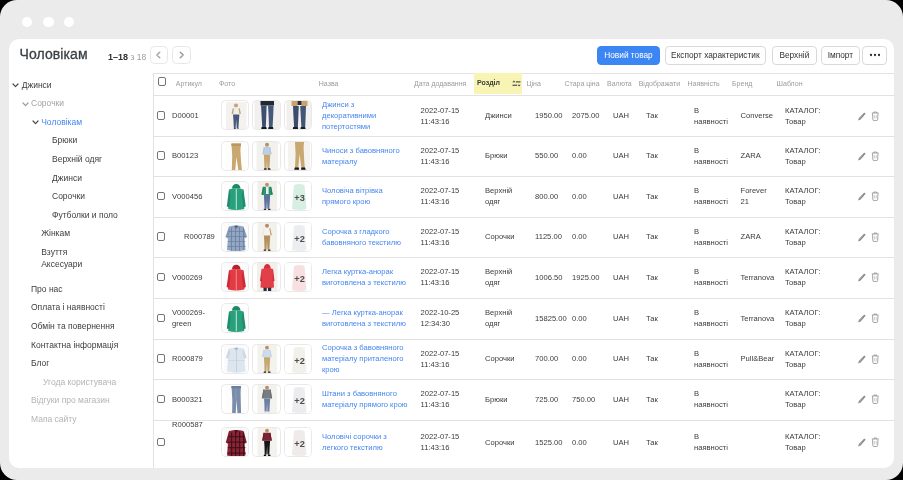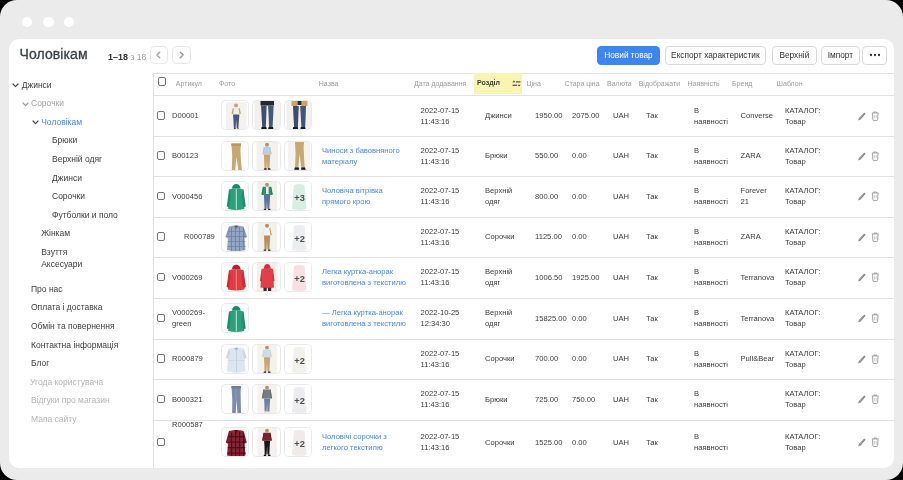--- a/index.html
+++ b/index.html
@@ -77,25 +77,25 @@
 <div class="abs side" style="left:32.2px;top:77.9px;color:#4486f0">Чоловікам</div>
 <div class="abs side" style="left:43.0px;top:96.4px;color:#3d3d3d">Брюки</div>
 <div class="abs side" style="left:43.0px;top:115.0px;color:#3d3d3d">Верхній одяг</div>
 <div class="abs side" style="left:43.0px;top:133.5px;color:#3d3d3d">Джинси</div>
 <div class="abs side" style="left:43.0px;top:152.1px;color:#3d3d3d">Сорочки</div>
 <div class="abs side" style="left:43.0px;top:170.7px;color:#3d3d3d">Футболки и поло</div>
 <div class="abs side" style="left:32.2px;top:189.2px;color:#3d3d3d">Жінкам</div>
 <div class="abs side" style="left:32.2px;top:207.8px;color:#3d3d3d">Взуття</div>
 <div class="abs side" style="left:32.2px;top:220px;color:#3d3d3d">Аксесуари</div>
 <div class="abs side" style="left:22.0px;top:244.9px;color:#3d3d3d">Про нас</div>
-<div class="abs side" style="left:22.0px;top:263.4px;color:#3d3d3d">Оплата і доставка</div>
+<div class="abs side" style="left:22.0px;top:263.4px;color:#3d3d3d">Оплата і наявності</div>
 <div class="abs side" style="left:22.0px;top:282.0px;color:#3d3d3d">Обмін та повернення</div>
 <div class="abs side" style="left:22.0px;top:300.5px;color:#3d3d3d">Контактна інформація</div>
 <div class="abs side" style="left:22.0px;top:319.1px;color:#3d3d3d">Блог</div>
-<div class="abs side" style="left:21px;top:337.6px;color:#b4b4b4">Угода користувача</div>
+<div class="abs side" style="left:34px;top:337.6px;color:#b4b4b4">Угода користувача</div>
 <div class="abs side" style="left:22.0px;top:356.2px;color:#b4b4b4">Відгуки про магазин</div>
 <div class="abs side" style="left:22.0px;top:374.7px;color:#b4b4b4">Мапа сайту</div>
 <div class="abs vline"></div>
 <div class="abs hline" style="left:144px;top:33.5px;width:741px"></div>
 <div class="abs hline" style="left:144px;top:56.2px;width:741px"></div>
 <div class="abs hline" style="left:145px;top:96.6px;width:740px"></div>
 <div class="abs hline" style="left:145px;top:137.1px;width:740px"></div>
 <div class="abs hline" style="left:145px;top:177.6px;width:740px"></div>
 <div class="abs hline" style="left:145px;top:218.2px;width:740px"></div>
 <div class="abs hline" style="left:145px;top:258.9px;width:740px"></div>
@@ -153,20 +153,21 @@
         <rect x="1.5" y="0" width="25.5" height="30" fill="#f1f0ee"></rect>
         <path d="M6.5 0 h6 v5 h-6z" fill="#c9a36b"></path>
         <path d="M16.5 0 h6 v5 h-6z" fill="#c9a36b"></path>
         <path d="M12.5 0 h4 v4 h-4z" fill="#252a33"></path>
         <path d="M8 5 h5.8 l-.4 9.5 -.5 11.5 h-3.8 l-.7-11.5z" fill="#3c4d6c"></path>
         <path d="M15.2 5 h5.8 l-.3 9.5 -.5 11.5 h-3.8 l-.7-11.5z" fill="#435577"></path>
         <path d="M8.2 26 h4.6 l.4 2 h-5.4z" fill="#171c24"></path>
         <path d="M15.8 26 h4.2 l.6 2 h-5.2z" fill="#171c24"></path>
       </svg>
     </div>
+<div class="abs link" style="left:313px;top:60.0px">Джинси з<br>декоративними<br>потертостями</div>
 <div class="abs cell" style="left:411.5px;top:65.5px">2022-07-15<br>11:43:16</div>
 <div class="abs cell" style="left:476px;top:71.0px">Джинси</div>
 <div class="abs cell" style="left:526px;top:71.0px">1950.00</div>
 <div class="abs cell" style="left:563px;top:71.0px">2075.00</div>
 <div class="abs cell" style="left:604px;top:71.0px">UAH</div>
 <div class="abs cell" style="left:637px;top:71.0px">Так</div>
 <div class="abs cell" style="left:685px;top:65.5px">В<br>наявності</div>
 <div class="abs cell" style="left:731.5px;top:71.0px">Converse</div>
 <div class="abs cell" style="left:776px;top:65.5px">КАТАЛОГ:<br>Товар</div>
 <div class="abs" style="left:848px;top:71.5px">
@@ -314,20 +315,21 @@
         <path d="M15.2 26.4 h2.1 l.4 1.4 h-2.8z" fill="#20160e"></path>
       </svg>
     </div>
 <div class="abs th" style="left:274.5px;top:182.7px">
       <svg width="28.5" height="30" viewBox="0 0 28.5 30">
         <rect x="0" y="0" width="28.5" height="30" fill="#ffffff"></rect>
         <path d="M9 3 Q14.2 1 19.5 3 L21.5 27 Q14.2 29 7 27 Z" fill="#ebedf0"></path>
         <text x="14.6" y="19" font-family="Liberation Sans,sans-serif" font-size="9.2" font-weight="700" fill="#4d4d4d" text-anchor="middle">+2</text>
       </svg>
     </div>
+<div class="abs link" style="left:313px;top:186.8px">Сорочка з гладкого<br>бавовняного текстилю</div>
 <div class="abs cell" style="left:411.5px;top:186.8px">2022-07-15<br>11:43:16</div>
 <div class="abs cell" style="left:476px;top:192.3px">Сорочки</div>
 <div class="abs cell" style="left:526px;top:192.3px">1125.00</div>
 <div class="abs cell" style="left:563px;top:192.3px">0.00</div>
 <div class="abs cell" style="left:604px;top:192.3px">UAH</div>
 <div class="abs cell" style="left:637px;top:192.3px">Так</div>
 <div class="abs cell" style="left:685px;top:186.8px">В<br>наявності</div>
 <div class="abs cell" style="left:731.5px;top:192.3px">ZARA</div>
 <div class="abs cell" style="left:776px;top:186.8px">КАТАЛОГ:<br>Товар</div>
 <div class="abs" style="left:848px;top:192.8px">
@@ -456,20 +458,21 @@
         <path d="M15.2 26.4 h2.1 l.4 1.4 h-2.8z" fill="#141414"></path>
       </svg>
     </div>
 <div class="abs th" style="left:274.5px;top:304.8px">
       <svg width="28.5" height="30" viewBox="0 0 28.5 30">
         <rect x="0" y="0" width="28.5" height="30" fill="#ffffff"></rect>
         <path d="M9 3 Q14.2 1 19.5 3 L21.5 27 Q14.2 29 7 27 Z" fill="#f1f0ea"></path>
         <text x="14.6" y="19" font-family="Liberation Sans,sans-serif" font-size="9.2" font-weight="700" fill="#4d4d4d" text-anchor="middle">+2</text>
       </svg>
     </div>
+<div class="abs link" style="left:313px;top:303.4px">Сорочка з бавовняного<br>матеріалу приталеного<br>крою</div>
 <div class="abs cell" style="left:411.5px;top:308.9px">2022-07-15<br>11:43:16</div>
 <div class="abs cell" style="left:476px;top:314.4px">Сорочки</div>
 <div class="abs cell" style="left:526px;top:314.4px">700.00</div>
 <div class="abs cell" style="left:563px;top:314.4px">0.00</div>
 <div class="abs cell" style="left:604px;top:314.4px">UAH</div>
 <div class="abs cell" style="left:637px;top:314.4px">Так</div>
 <div class="abs cell" style="left:685px;top:308.9px">В<br>наявності</div>
 <div class="abs cell" style="left:731.5px;top:314.4px">Pull&amp;Bear</div>
 <div class="abs cell" style="left:776px;top:308.9px">КАТАЛОГ:<br>Товар</div>
 <div class="abs" style="left:848px;top:314.9px">
@@ -507,20 +510,21 @@
         <path d="M15.2 26.6 h2.1 l.4 1.3 h-2.8z" fill="#e8e6e2"></path>
       </svg>
     </div>
 <div class="abs th" style="left:274.5px;top:344.9px">
       <svg width="28.5" height="30" viewBox="0 0 28.5 30">
         <rect x="0" y="0" width="28.5" height="30" fill="#ffffff"></rect>
         <path d="M9 3 Q14.2 1 19.5 3 L21.5 27 Q14.2 29 7 27 Z" fill="#ececef"></path>
         <text x="14.6" y="19" font-family="Liberation Sans,sans-serif" font-size="9.2" font-weight="700" fill="#4d4d4d" text-anchor="middle">+2</text>
       </svg>
     </div>
+<div class="abs link" style="left:313px;top:349.1px">Штани з бавовняного<br>матеріалу прямого крою</div>
 <div class="abs cell" style="left:411.5px;top:349.1px">2022-07-15<br>11:43:16</div>
 <div class="abs cell" style="left:476px;top:354.6px">Брюки</div>
 <div class="abs cell" style="left:526px;top:354.6px">725.00</div>
 <div class="abs cell" style="left:563px;top:354.6px">750.00</div>
 <div class="abs cell" style="left:604px;top:354.6px">UAH</div>
 <div class="abs cell" style="left:637px;top:354.6px">Так</div>
 <div class="abs cell" style="left:685px;top:349.1px">В<br>наявності</div>
 <div class="abs cell" style="left:776px;top:349.1px">КАТАЛОГ:<br>Товар</div>
 <div class="abs" style="left:848px;top:355.1px">
       <svg width="9" height="10" viewBox="0 0 9 10">

